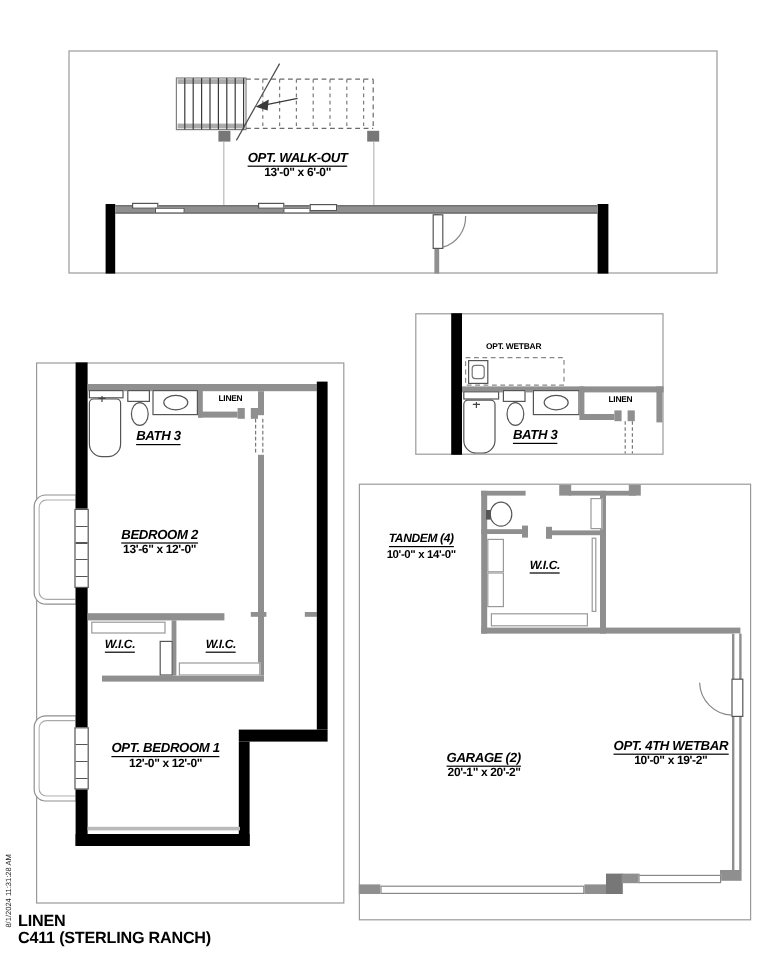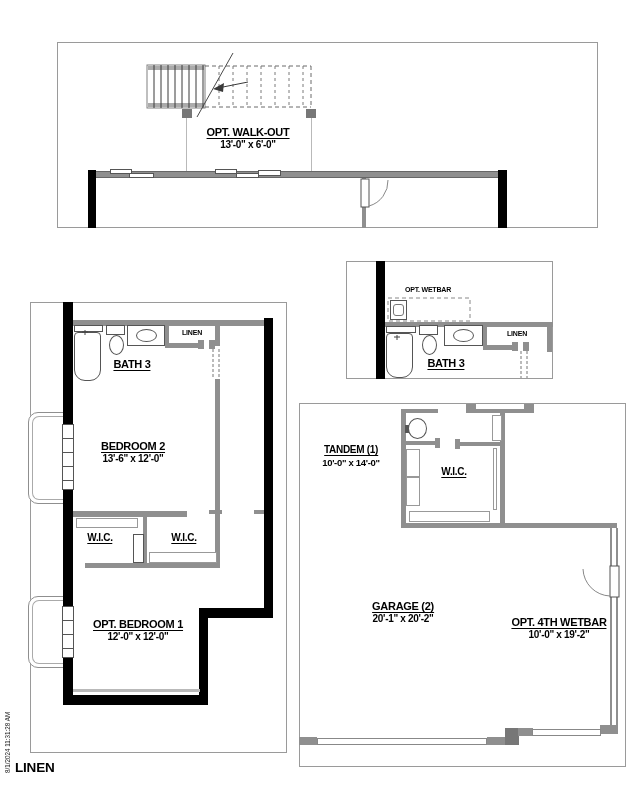--- a/index.html
+++ b/index.html
@@ -12,21 +12,21 @@
   .wall2{position:absolute;background:#fff;border-left:2px solid #8f8f8f;border-right:2px solid #8f8f8f;box-sizing:border-box;}
   .fixture{position:absolute;background:#fff;border:1px solid #555;box-sizing:border-box;}
   .ellipse{border-radius:50%;}
   .tub{border-radius:4px 4px 11px 11px;}
   .win{position:absolute;background:#fff;border:1px solid #555;box-sizing:border-box;}
   .winv{background-image:repeating-linear-gradient(180deg,transparent 0 13px,#555 13px 14px);}
   .well{position:absolute;background:#fff;border:1px solid #8f8f8f;border-radius:10px 0 0 10px;box-sizing:border-box;}
   .well-in{position:absolute;left:3px;top:3px;right:0;bottom:3px;border:1px solid #aaa;border-right:none;border-radius:7px 0 0 7px;}
   .cl{position:absolute;transform:translateX(-50%);text-align:center;font-weight:bold;white-space:nowrap;line-height:12px;letter-spacing:-0.3px;}
   .cl .nm{display:block;font-size:11px;}
-  .cl .nm span{border-bottom:1.5px solid #000;padding-bottom:0px;}
+  .cl .nm span{border-bottom:1.5px solid #000;padding-bottom:0px;font-style:italic;}
   .cl .dm{display:block;font-size:10px;margin-top:1px;}
   .cl.sz10 .nm{font-size:10px;}
   .cl.sz10 .dm{font-size:9.5px;}
   .tiny{position:absolute;transform:translateX(-50%);font-weight:bold;font-size:7px;white-space:nowrap;letter-spacing:-0.2px;}
   .foot{position:absolute;font-weight:bold;font-size:13.5px;letter-spacing:-0.2px;line-height:14px;}
   .stamp{position:absolute;left:4px;top:773px;transform:rotate(-90deg);transform-origin:0 0;
          font-size:6.3px;color:#222;white-space:nowrap;letter-spacing:0px;}
   svg{position:absolute;left:0;top:0;}
 </style>
 </head>
@@ -179,27 +179,27 @@
     <div class="wall" style="left:600px;top:725px;width:18px;height:9px;"></div>
 
     <div class="wall" style="left:299px;top:737px;width:18px;height:8px;"></div>
     <div class="fixture" style="left:317px;top:738px;width:170px;height:7px;border-color:#888;"></div>
     <div class="wall" style="left:487px;top:737px;width:18px;height:8px;"></div>
     <div class="wall" style="left:505px;top:728px;width:14px;height:17px;background:#777;"></div>
     <div class="wall" style="left:518px;top:728px;width:15px;height:8px;"></div>
     <div class="fixture" style="left:532px;top:729px;width:69px;height:7px;border-color:#888;"></div>
 
     <div class="cl sz10" style="left:351px;top:444px;">
-      <span class="nm"><span>TANDEM (1)</span></span>
+      <span class="nm"><span>TANDEM (4)</span></span>
       <span class="dm">10'-0" x 14'-0"</span>
     </div>
     <div class="cl sz10" style="left:454px;top:466px;">
       <span class="nm"><span>W.I.C.</span></span>
     </div>
-    <div class="cl" style="left:403px;top:600px;">
+    <div class="cl" style="left:403px;top:626px;text-align:right;">
       <span class="nm"><span>GARAGE (2)</span></span>
       <span class="dm">20'-1" x 20'-2"</span>
     </div>
     <div class="cl" style="left:559px;top:616px;">
       <span class="nm"><span>OPT. 4TH WETBAR</span></span>
       <span class="dm">10'-0" x 19'-2"</span>
     </div>
   </div>
 
   <svg width="640" height="800" viewBox="0 0 640 800">
@@ -230,15 +230,16 @@
 
     <g>
       <rect x="610" y="566" width="9" height="31" fill="#fff" stroke="#555"></rect>
       <path d="M610 596 A 28 28 0 0 1 583 569" fill="none" stroke="#888"></path>
     </g>
 
     <path d="M85 330 v5 M82 332 h6 M397 335 v5 M394 337 h6" stroke="#444"></path>
   </svg>
 
   <div class="foot" style="left:15px;top:761px;">LINEN</div>
+  <div class="foot" style="left:15px;top:775px;">C411 (STERLING RANCH)</div>
   <div class="stamp">8/1/2024 11:31:28 AM</div>
 
 </div>
 
 </body></html>

